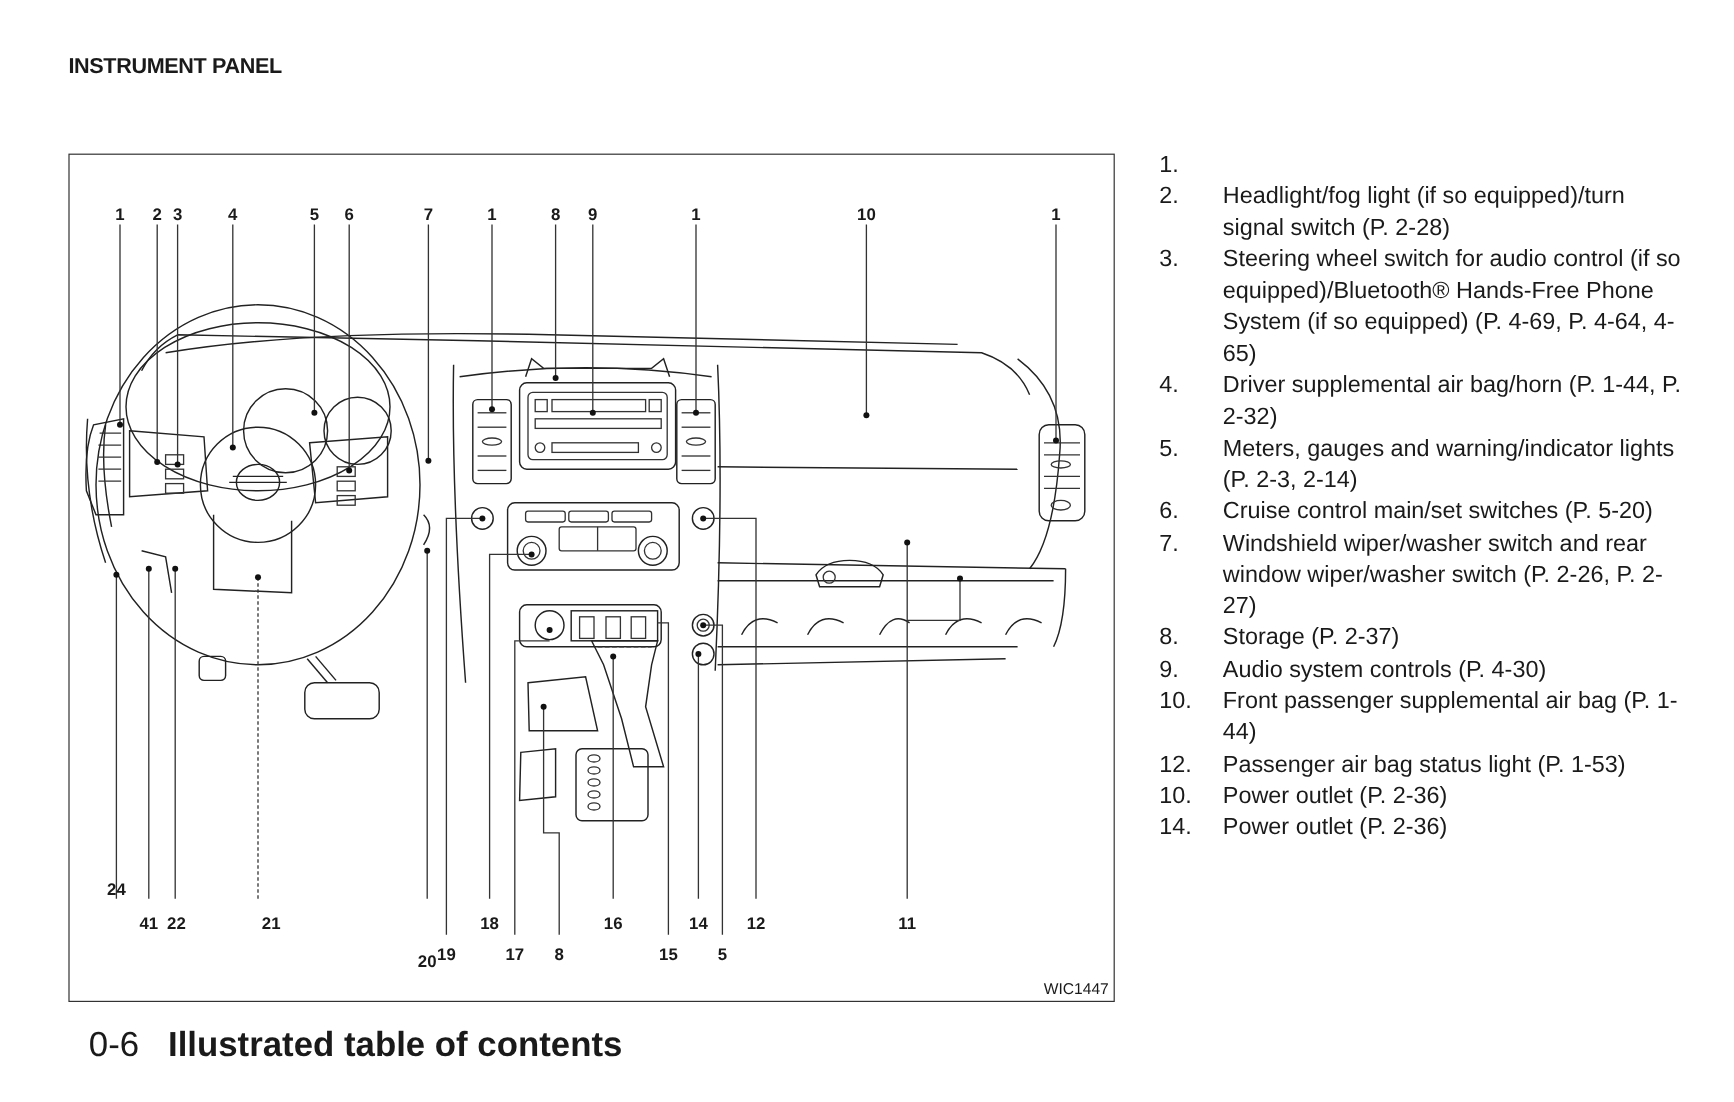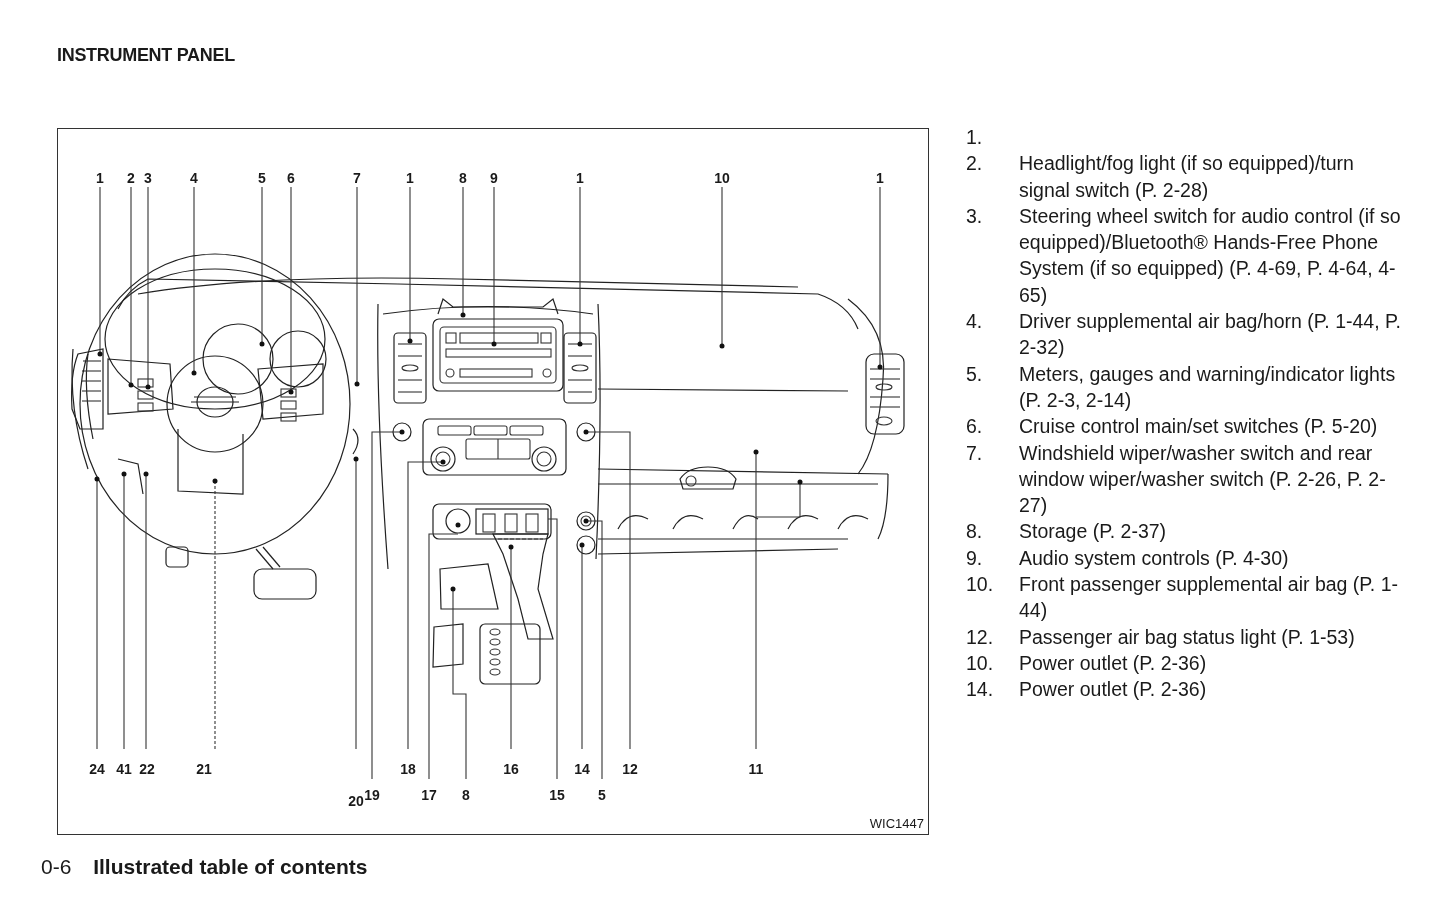--- a/index.html
+++ b/index.html
@@ -9,21 +9,21 @@
                 letter-spacing: -0.3px; }
   .figure { position: absolute; left: 57px; top: 128px; width: 872px; height: 707px;
             border: 1.5px solid #333; box-sizing: border-box; }
   .figure svg { position: absolute; left: 0; top: 0; }
   .fig-id { position: absolute; right: 4px; bottom: 3px; font-size: 13px; font-family: "Liberation Sans", sans-serif; }
   .callout { position: absolute; font-size: 14px; font-weight: bold; transform: translateX(-50%); line-height: 1; }
   .legend { position: absolute; left: 966px; top: 124px; width: 440px; font-size: 19.5px; line-height: 26.3px; }
   .legend-item { display: flex; }
   .legend-num { width: 53px; flex: 0 0 53px; }
   .legend-text { flex: 1; }
-  .footer { position: absolute; left: 41px; top: 855px; font-size: 21px; }
+  .footer { position: absolute; left: 74px; top: 855px; font-size: 29px; }
   .footer-num { font-weight: normal; margin-right: 16px; }
   .footer-title { font-weight: bold; }
   .dot { fill: #111; }
   .ln { stroke: #222; stroke-width: 1.2; fill: none; }
   .ld { stroke: #333; stroke-width: 1.1; fill: none; }
 </style>
 </head>
 <body>
 
 <div class="page-title">INSTRUMENT PANEL</div>
@@ -230,24 +230,24 @@
   <span class="callout" style="left:204px; top:42px;">5</span>
   <span class="callout" style="left:233px; top:42px;">6</span>
   <span class="callout" style="left:299px; top:42px;">7</span>
   <span class="callout" style="left:352px; top:42px;">1</span>
   <span class="callout" style="left:405px; top:42px;">8</span>
   <span class="callout" style="left:436px; top:42px;">9</span>
   <span class="callout" style="left:522px; top:42px;">1</span>
   <span class="callout" style="left:664px; top:42px;">10</span>
   <span class="callout" style="left:822px; top:42px;">1</span>
 
-  <span class="callout" style="left:39px; top:633px;">24</span>
+  <span class="callout" style="left:39px; top:605px;">24</span>
   <span class="callout" style="left:66px; top:633px;">41</span>
   <span class="callout" style="left:89px; top:633px;">22</span>
-  <span class="callout" style="left:146px; top:633px;text-align:right;">21</span>
+  <span class="callout" style="left:168px; top:633px;text-align:right;">21</span>
   <span class="callout" style="left:298px; top:665px;">20</span>
   <span class="callout" style="left:350px; top:633px;">18</span>
   <span class="callout" style="left:453px; top:633px;">16</span>
   <span class="callout" style="left:524px; top:633px;">14</span>
   <span class="callout" style="left:572px; top:633px;">12</span>
   <span class="callout" style="left:698px; top:633px;">11</span>
 
   <span class="callout" style="left:314px; top:659px;">19</span>
   <span class="callout" style="left:371px; top:659px;">17</span>
   <span class="callout" style="left:408px; top:659px;">8</span>

